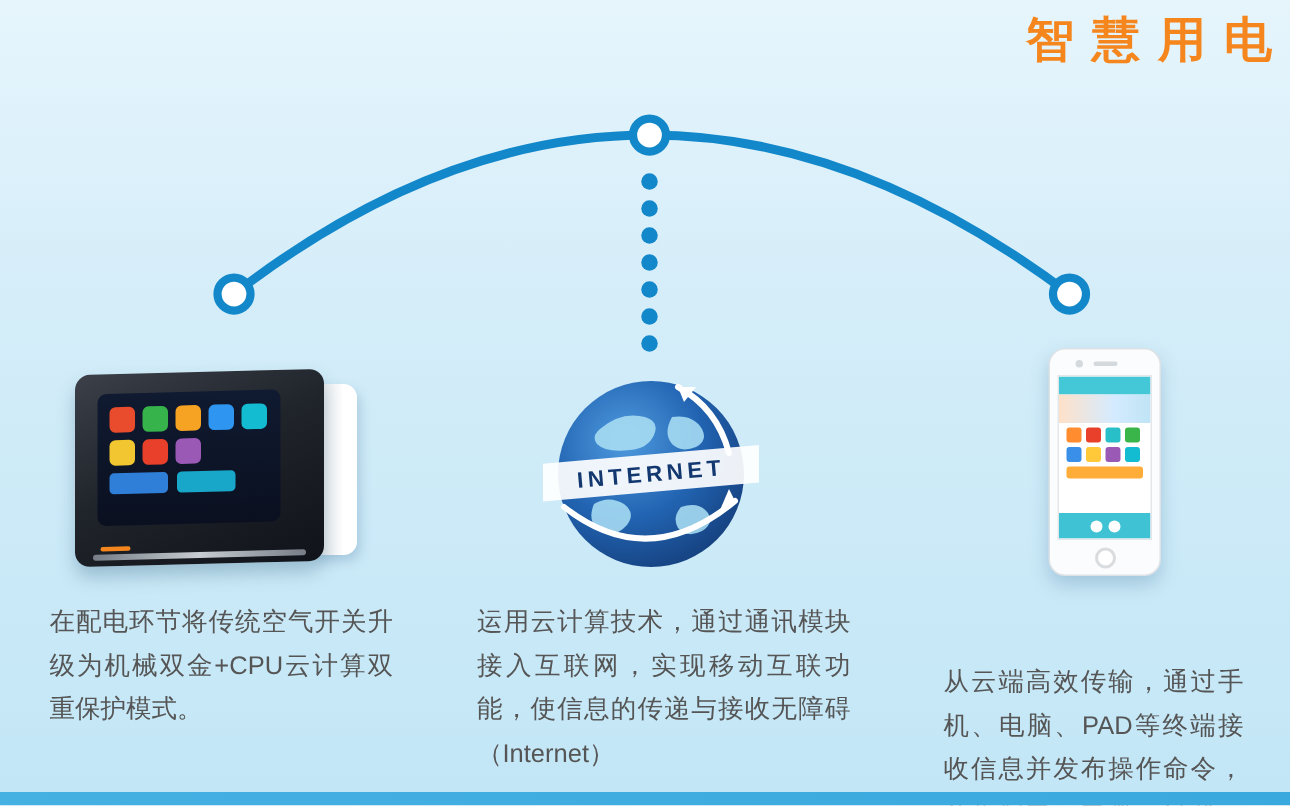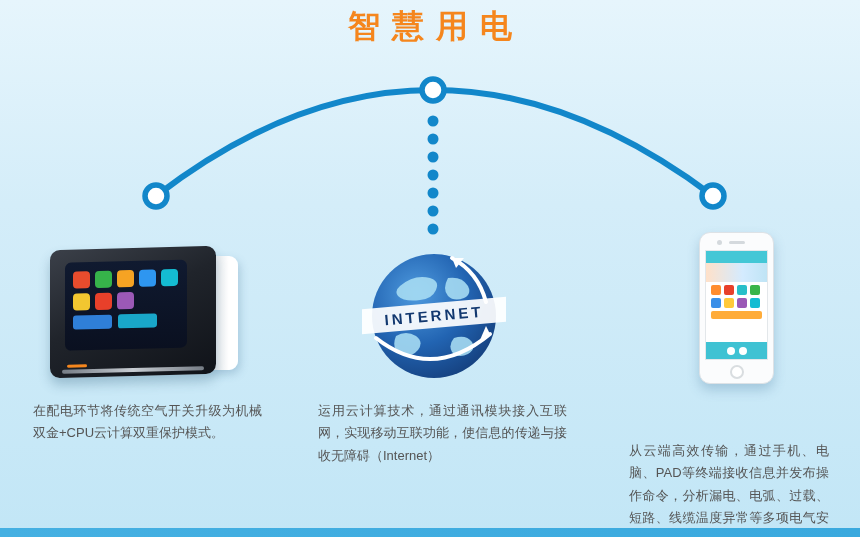--- a/index.html
+++ b/index.html
@@ -3,21 +3,21 @@
 <meta charset="utf-8">
 <style>
   * { margin:0; padding:0; box-sizing:border-box; }
   html,body { background:#f0f4f7; }
   body { font-family:"Liberation Sans","DejaVu Sans",sans-serif; }
 
   .page { position:relative; width:860px; height:537px; overflow:hidden;
     background:linear-gradient(180deg,#e6f5fc 0%,#d4edf9 38%,#c2e6f6 100%); }
 
   
-  .title { position:absolute; top:5px; left:0; width:100%; text-align:center;
+  .title { position:absolute; top:5px; left:0; width:100%; text-align:right;
     font-size:32px; font-weight:bold; color:#f5861d; letter-spacing:12px; text-indent:12px; }
   .subtitle { position:absolute; top:47px; left:0; width:100%; text-align:center;
     font-size:15px; font-weight:bold; color:#1373bd; letter-spacing:3px; text-indent:3px; }
 
   
   .connector { position:absolute; left:0; top:0; }
   .arc { fill:none; stroke:#1287ca; stroke-width:6; stroke-linecap:round; }
   .node { fill:#ffffff; stroke:#1287ca; stroke-width:5.5; }
   .dot { fill:#1287ca; }
 
@@ -58,21 +58,21 @@
   .app-grid { display:flex; flex-wrap:wrap; gap:3px; padding:3px 5px 1px; }
   .app-icon { width:10px; height:10px; border-radius:2px; }
   .app-strip { height:8px; margin:2px 5px; background:#ffac39; border-radius:2px; }
   .app-footer { position:absolute; bottom:0; left:0; right:0; height:17px; background:#3fc2d3;
     display:flex; justify-content:center; align-items:center; gap:4px; }
   .bubble { width:8px; height:8px; background:#ffffff; border-radius:50%; }
   .home-button { position:absolute; bottom:4px; left:50%; transform:translateX(-50%);
     width:14px; height:14px; background:#fff; border:2px solid #d9dde0; border-radius:50%; }
 
   
-  .caption { position:absolute; font-size:13px; color:#555; line-height:1.72; text-align:justify; }
+  .caption { position:absolute; font-size:17px; color:#555; line-height:1.72; text-align:justify; }
   .caption-left   { left:33px;  top:400px; width:229px; }
   .caption-center { left:318px; top:400px; width:249px; }
   .caption-right  { left:629px; top:400px; width:200px;margin-top:40px; }
 
   
   .bottom-band { position:absolute; left:0; bottom:0; width:100%; height:9px;
     background:linear-gradient(90deg,#45b0e2,#3aa9de); }
 </style>
 </head>
 <body>

